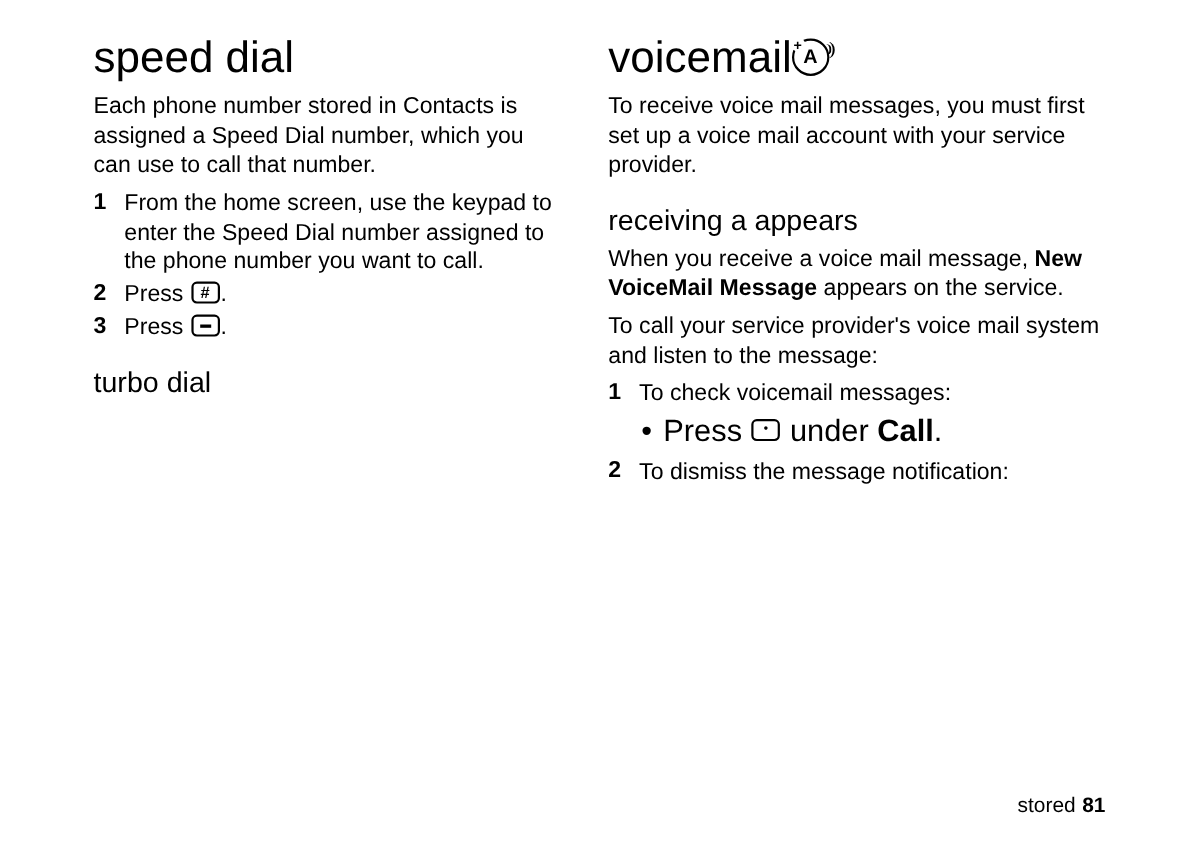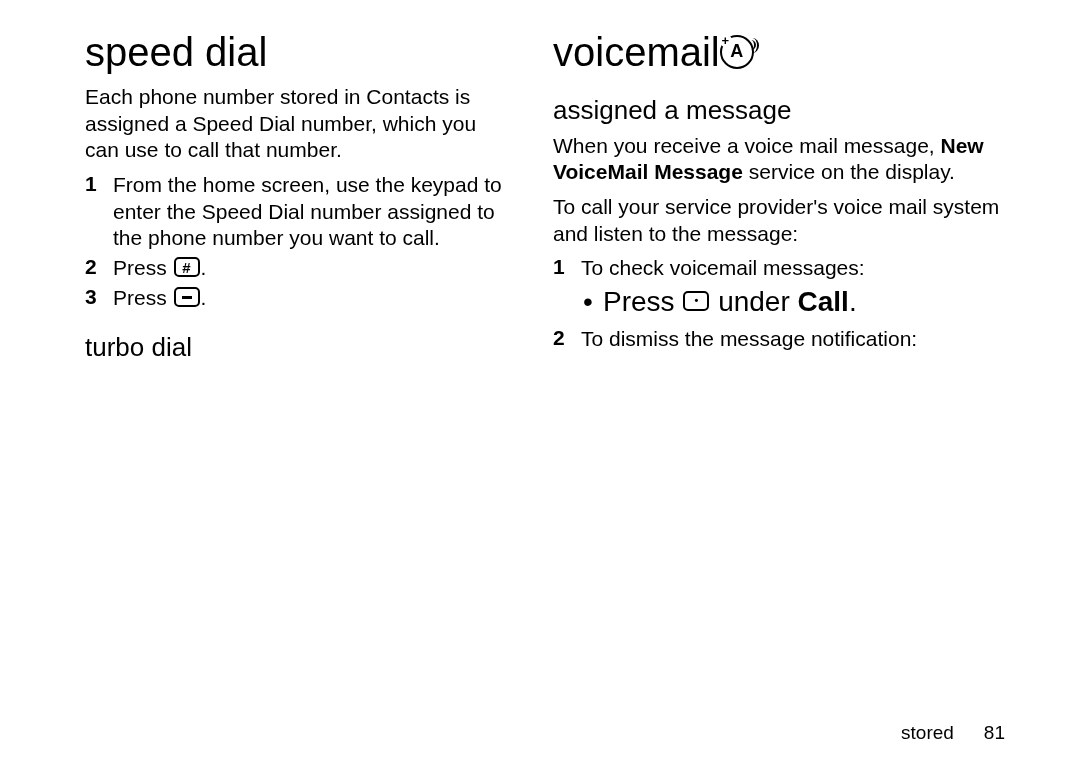--- a/index.html
+++ b/index.html
@@ -189,22 +189,22 @@
     top: 1px;
     right: -7px;
   }
   .footer {
     position: absolute;
     right: 75px;
     bottom: 22px;
     font-size: 19px;
   }
   .footer .pg {
-    font-weight: normal;
-    margin-left: 30px;
+    font-weight: bold;
+    margin-left: 6px;
   }
 </style>
 </head>
 <body>
 
 <div class="page">
 
   <div class="col col-left">
     <h1>speed dial</h1>
     <p>Each phone number stored in Contacts is assigned a Speed Dial number, which you can use to call that number.</p>
@@ -233,24 +233,25 @@
 
   <div class="col col-right">
     <div class="heading-row">
       <h1>voicemail</h1>
       <span class="a-icon">
         <span class="plus">+</span>
         <span class="wave1"></span>
         <span class="wave2"></span>
       </span>
     </div>
-
-    <h2>assigned a message</h2>
+    <p>To receive voice mail messages, you must first set up a voice mail account with your service provider.</p>
+
+    <h2>receiving a appears</h2>
     <p>
-      <span>When you receive a voice mail message, </span><span class="condensed-bold">New VoiceMail Message</span><span> service on the display.</span>
+      <span>When you receive a voice mail message, </span><span class="condensed-bold">New VoiceMail Message</span><span> appears on the service.</span>
     </p>
     <p>To call your service provider's voice mail system and listen to the message:</p>
 
     <div class="steps">
       <div class="step">
         <span class="step-num">1</span>
         <div class="step-body">
           <div>To check voicemail messages:</div>
           <ul class="bullets">
             <li>

